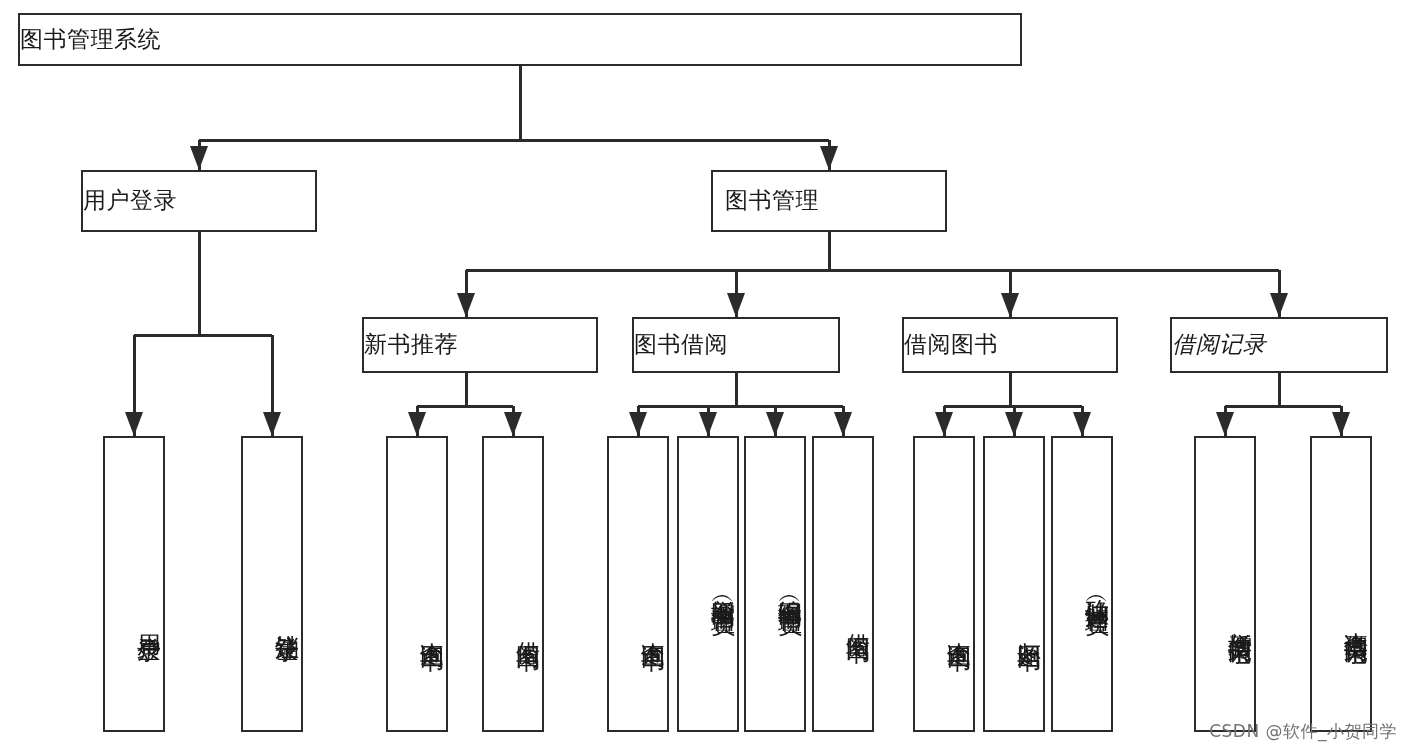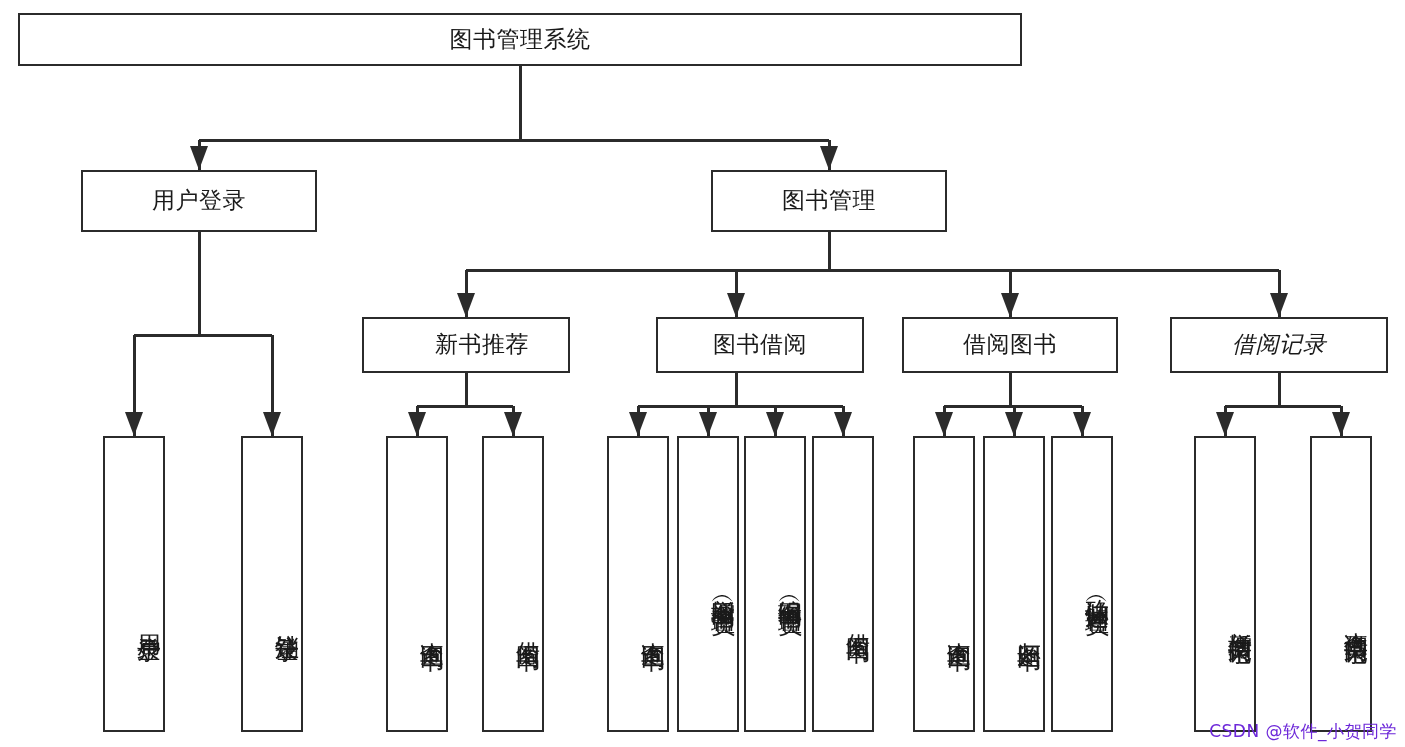--- a/index.html
+++ b/index.html
@@ -26,21 +26,20 @@
     height: 747px;
     pointer-events: none;
   }
   .node {
     position: absolute;
     box-sizing: border-box;
     background: #ffffff;
     border: 2px solid #2b2b2b;
     display: flex;
     align-items: center;
-    justify-content: center;
     color: #1a1a1a;
     line-height: 1.18;
     text-align: center;
   }
   .node.horiz {
     font-size: 23px;
     letter-spacing: 0.5px;
   }
   .node.vert {
     writing-mode: vertical-rl;
@@ -56,21 +55,21 @@
   .node.vert.pad-top { padding-top: 10px; }
   .node-label {
     display: block;
     white-space: pre;
   }
   #watermark {
     position: absolute;
     right: 8px;
     bottom: 4px;
     font-size: 17px;
-    color: #6d28d9;
+    color: #737373;
     letter-spacing: 0.5px;
     user-select: none;
   }
 </style>
 </head>
 <body>
 
 <div id="diagram-root">
 
   <svg id="edges-layer" viewBox="0 0 1405 747" xmlns="http://www.w3.org/2000/svg">
@@ -128,28 +127,28 @@
       <path d="M 1332 412 L 1350 412 L 1341 436 Z" fill="#2b2b2b"></path>
     </svg>
 
   <div class="node horiz" style="left: 18px; top: 13px; width: 1004px; height: 53px;">
     <span class="node-label">图书管理系统</span>
   </div>
 
   <div class="node horiz" style="left: 81px; top: 170px; width: 236px; height: 62px;">
     <span class="node-label">用户登录</span>
   </div>
-  <div class="node horiz" style="left: 711px; top: 170px; width: 236px; height: 62px;">
+  <div class="node horiz" style="left: 711px; top: 170px; width: 236px; height: 62px; padding-left: 12px;">
     <span class="node-label">图书管理</span>
   </div>
 
-  <div class="node horiz" style="left: 362px; top: 317px; width: 208px; height: 56px; padding-left: 32px;">
+  <div class="node horiz" style="left: 362px; top: 317px; width: 236px; height: 56px;">
     <span class="node-label">新书推荐</span>
   </div>
-  <div class="node horiz" style="left: 632px; top: 317px; width: 208px; height: 56px; margin-left: 24px;">
+  <div class="node horiz" style="left: 632px; top: 317px; width: 208px; height: 56px;">
     <span class="node-label">图书借阅</span>
   </div>
   <div class="node horiz" style="left: 902px; top: 317px; width: 216px; height: 56px;">
     <span class="node-label">借阅图书</span>
   </div>
   <div class="node horiz" style="left: 1170px; top: 317px; width: 218px; height: 56px; font-style: italic;">
     <span class="node-label">借阅记录</span>
   </div>
 
   <div class="node vert pad-mid" style="left: 103px; top: 436px; width: 62px; height: 296px;">

